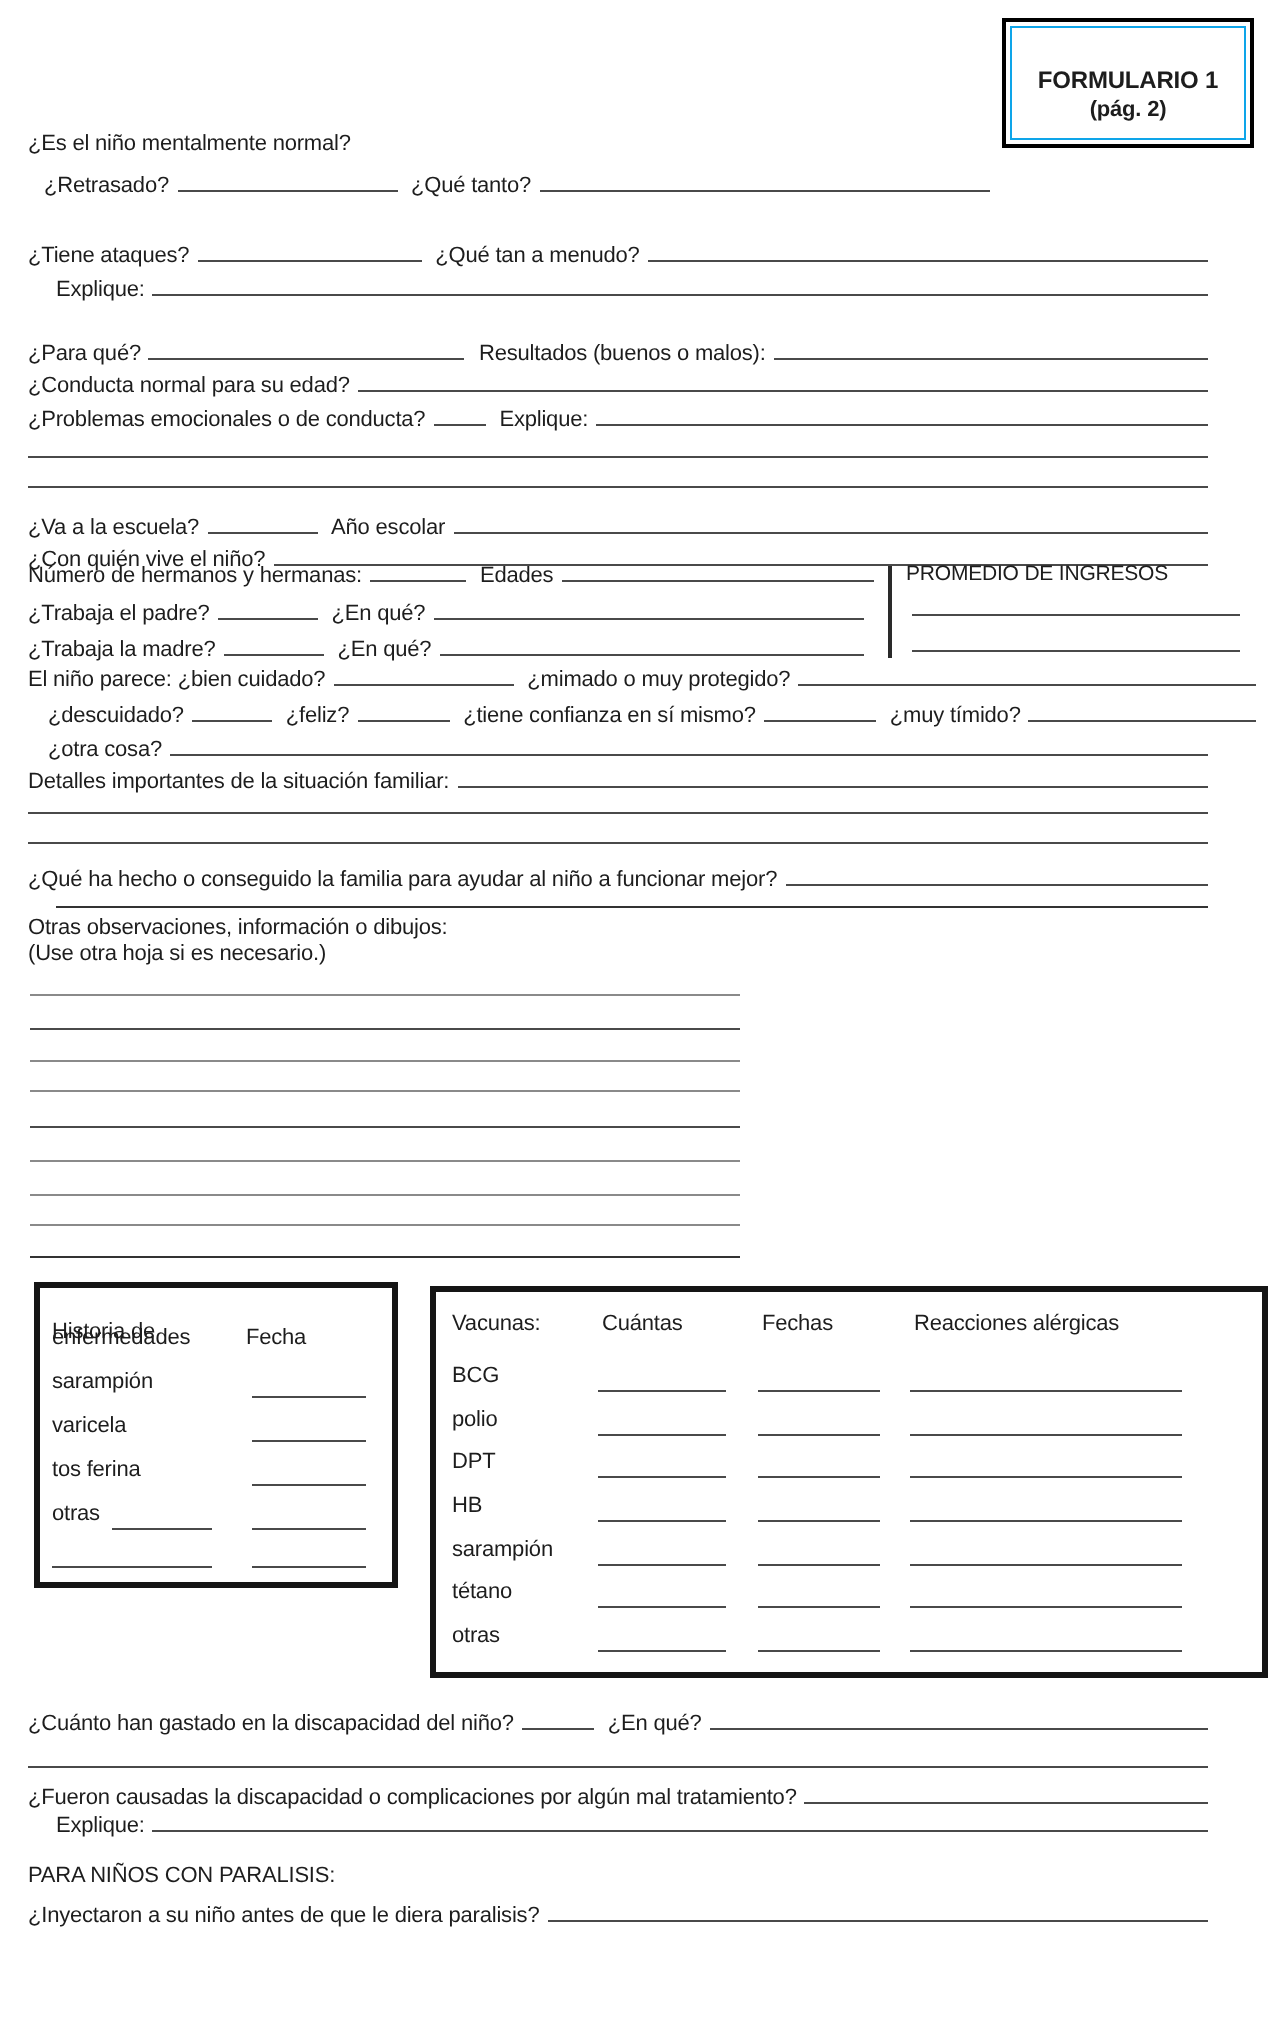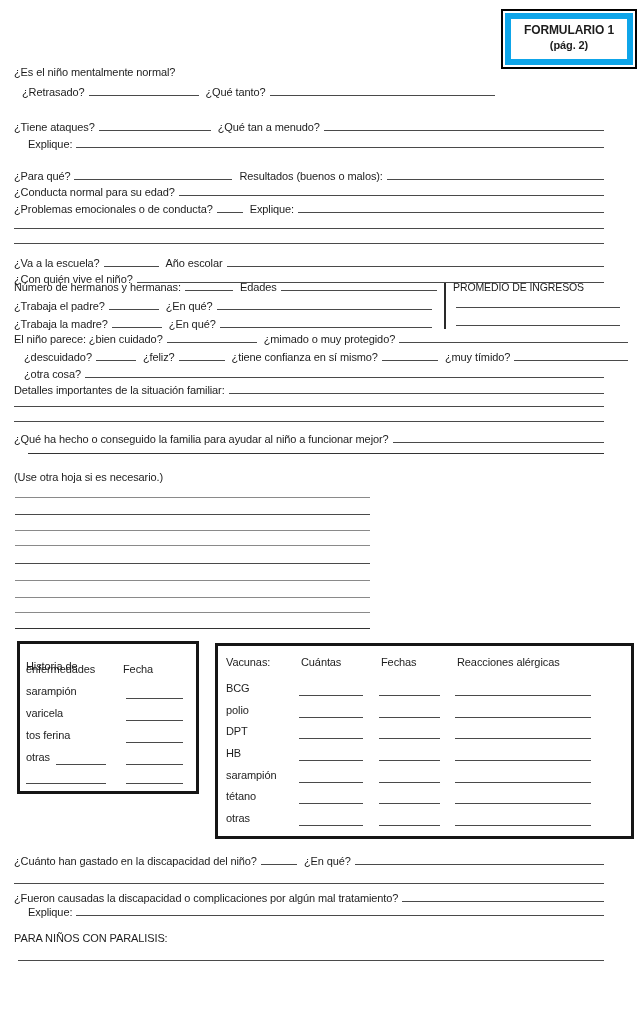--- a/index.html
+++ b/index.html
@@ -14,22 +14,22 @@
   .line{
     flex:0 0 auto;display:inline-block;height:12px;
     border-bottom:1px solid #4a4a4a;margin-left:4px;
   }
   .grow{flex:1 1 auto;}
   .hr{position:absolute;height:0;border-bottom:1px solid #4a4a4a;}
   .hr.dark{border-bottom:1.5px solid #333;}
   .hr.lite{border-bottom:1px solid #8a8a8a;}
   .formbox{
     position:absolute;left:505px;top:13px;width:116px;height:37px;
-    border:6px solid #0ea5e9;outline:2.5px solid #000;outline-offset:2px;
-    text-align:center;font-weight:bold;padding-top:3px;
+    border:1px solid #0ea5e9;outline:2.5px solid #000;outline-offset:2px;
+    text-align:center;font-weight:bold;padding-top:18px;
   }
   .formbox .t1{font-size:12px;line-height:16px;}
   .formbox .t2{font-size:11px;line-height:15px;}
   .vdiv{position:absolute;left:444px;top:283px;height:46px;width:0;border-left:2px solid #2a2a2a;}
   .promedio{position:absolute;left:453px;top:281px;font-size:10.5px;}
   .box{position:absolute;border:3px solid #151515;background:#fff;}
   .abs{position:absolute;white-space:nowrap;}
   .fline{position:absolute;height:13px;border-bottom:1px solid #4a4a4a;}
 </style>
 </head>
@@ -141,20 +141,23 @@
   </div>
   <div class="hr" style="left:14px;top:406px;width:590px"></div>
   <div class="hr" style="left:14px;top:421px;width:590px"></div>
 
   <div class="row" style="left:14px;top:430px;width:590px">
     <span class="lbl">¿Qué ha hecho o conseguido la familia para ayudar al niño a funcionar mejor?</span>
     <span class="line grow"></span>
   </div>
   <div class="hr dark" style="left:28px;top:453px;width:576px"></div>
 
+  <div class="row" style="left:14px;top:458px;width:590px">
+    <span class="lbl">Otras observaciones, información o dibujos:</span>
+  </div>
   <div class="row" style="left:14px;top:471px;width:590px">
     <span class="lbl">(Use otra hoja si es necesario.)</span>
   </div>
   <div class="hr lite" style="left:15px;top:497px;width:355px"></div>
   <div class="hr" style="left:15px;top:514px;width:355px"></div>
   <div class="hr lite" style="left:15px;top:530px;width:355px"></div>
   <div class="hr lite" style="left:15px;top:545px;width:355px"></div>
   <div class="hr" style="left:15px;top:563px;width:355px"></div>
   <div class="hr lite" style="left:15px;top:580px;width:355px"></div>
   <div class="hr lite" style="left:15px;top:597px;width:355px"></div>
@@ -239,16 +242,17 @@
   </div>
   <div class="row" style="left:28px;top:903px;width:576px">
     <span class="lbl">Explique:</span>
     <span class="line grow"></span>
   </div>
 
   <div class="row" style="left:14px;top:932px;width:590px">
     <span class="lbl">PARA NIÑOS CON PARALISIS:</span>
   </div>
   <div class="row" style="left:14px;top:948px;width:590px">
+    <span class="lbl">¿Inyectaron a su niño antes de que le diera paralisis?</span>
     <span class="line grow"></span>
   </div>
 
 </div>
 
 </body></html>

